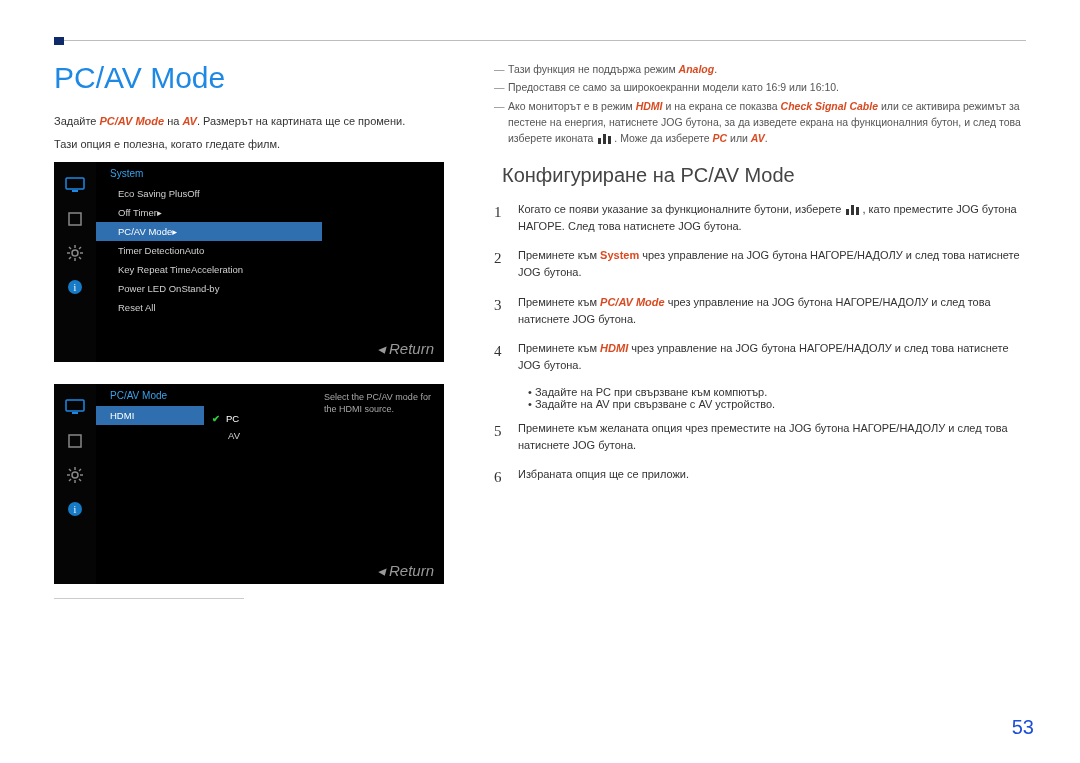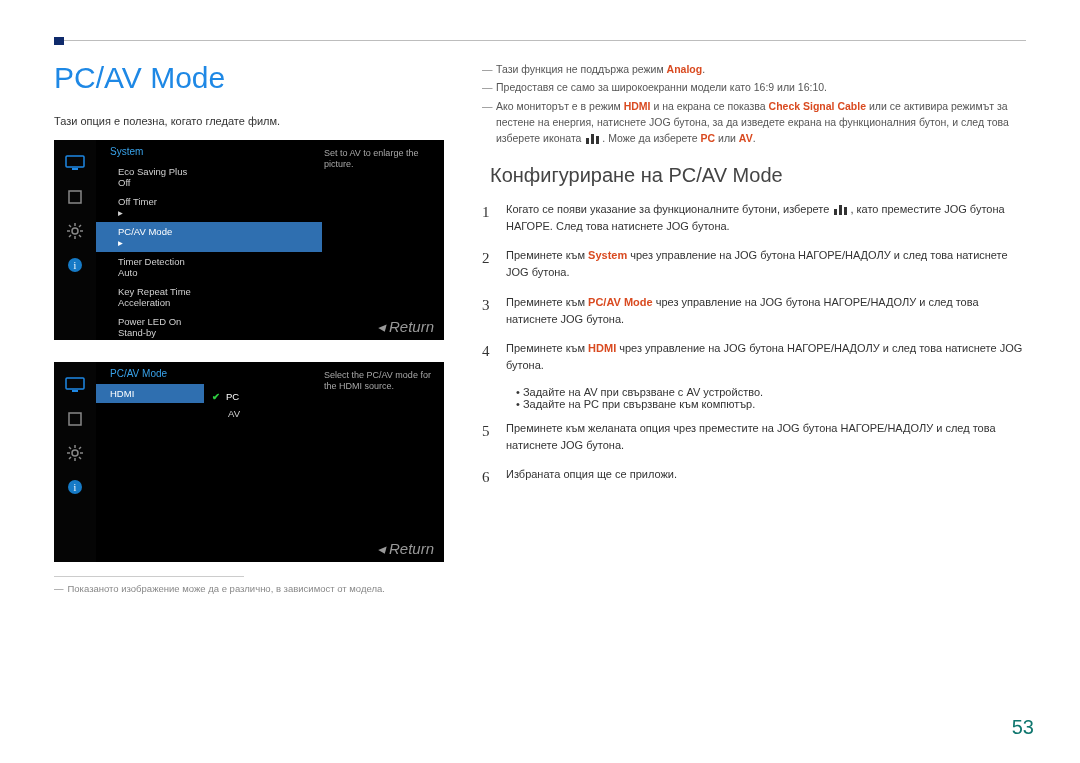--- a/index.html
+++ b/index.html
@@ -26,41 +26,41 @@
   .top-accent {
     position: absolute;
     left: -0px;
     top: -4px;
     width: 10px;
     height: 8px;
     background: #0f2a6b;
   }
   .columns {
     display: flex;
-    gap: 28px;
+    gap: 40px;
   }
   .col-left {
     width: 400px;
     flex: 0 0 400px;
   }
   .col-right {
     flex: 1 1 auto;
   }
   .h1 {
     color: #1e88e5;
     font-size: 30px;
     font-weight: 400;
     margin: 0 0 18px 0;
   }
   .para {
     font-size: 11px;
     line-height: 1.5;
     margin: 0 0 6px 0;
   }
-  .hl-feature { color: #d94a20; font-weight: bold; }
+  .hl-feature { color: #d94a20; font-weight: bold; font-style: italic; }
   .hl-system  { color: #d94a20; font-weight: bold; }
   
   
   .osd {
     background: #000;
     width: 390px;
     height: 200px;
     margin-top: 10px;
     position: relative;
     color: #c8c8c8;
@@ -97,21 +97,20 @@
   }
   .osd-heading {
     color: #38a1e8;
     padding: 6px 14px 5px 14px;
     font-size: 10px;
   }
   .osd-row {
     display:flex; 
     padding: 4px 14px 4px 22px;
     color:#d0d0d0;
-    flex-direction:column;
   }
   .osd-row.selected {
     background:#2f6fb0;
     color:#fff;
   }
   
   .osd-hint {
     position:absolute;
     right:4px; top:4px;
     width:110px;
@@ -195,35 +194,38 @@
   }
   .menu-icon::before { left:0; height:6px; }
   .menu-icon span    { left:5px; height:10px; }
   .menu-icon::after  { left:10px; height:8px; }
   
   .page-num {
     position:absolute;
     right:46px;
     bottom:24px;
     font-size:20px;
-    color:#0f766e;
+    color:#1d4ed8;
   }
 </style>
 </head>
 <body>
 
 <div class="page">
   <div class="top-rule">
     <div class="top-accent"></div>
   </div>
 
   <div class="columns">
 
     <div class="col-left">
       <h1 class="h1">PC/AV Mode</h1>
+      <p class="para">
+        <span>Задайте </span><span class="hl-feature">PC/AV Mode</span><span> на </span><span class="hl-feature">AV</span><span>. Размерът на картината ще се промени.</span>
+      </p>
       <p class="para">Тази опция е полезна, когато гледате филм.</p>
 
       <div class="osd">
         <div class="osd-sidebar">
           <div class="side-ico side-monitor">
             <svg width="20" height="16" viewBox="0 0 20 16">
                 <rect x="1" y="1" width="18" height="11" rx="1" fill="none" stroke="#1e88e5" stroke-width="1.5"></rect>
                 <rect x="7" y="13" width="6" height="2" fill="#1e88e5"></rect>
               </svg>
           </div>
@@ -278,21 +280,20 @@
             </div>
           <div class="osd-row">
               <span>Power LED On</span>
               <span>Stand-by</span>
             </div>
           <div class="osd-row">
               <span>Reset All</span>
               <span></span>
             </div>
         </div>
-        <div class="osd-hint">Set to AV to enlarge the picture.</div>
         <div class="osd-footer">Return</div>
       </div>
 
       <div class="osd" style="margin-top:22px;">
         <div class="osd-sidebar">
           <div class="side-ico side-monitor">
             <svg width="20" height="16" viewBox="0 0 20 16">
                 <rect x="1" y="1" width="18" height="11" rx="1" fill="none" stroke="#1e88e5" stroke-width="1.5"></rect>
                 <rect x="7" y="13" width="6" height="2" fill="#1e88e5"></rect>
               </svg>
@@ -338,23 +339,20 @@
           <div class="osd2-opt">
               <span style="width:10px;display:inline-block"></span>
               <span>AV</span>
             </div>
         </div>
         <div class="osd-hint">Select the PC/AV mode for the HDMI source.</div>
         <div class="osd-footer">Return</div>
       </div>
 
       <div class="footnote-rule"></div>
-      <div class="footnote">
-        <span class="dash">―</span><span>Показаното изображение може да е различно, в зависимост от модела.</span>
-      </div>
     </div>
 
     <div class="col-right">
 
       <div class="notes">
         <div class="note-line">
           <span class="dash">―</span>
           <span class="note-body">
             <span>Тази функция не поддържа режим </span><span class="hl-feature">Analog</span><span>.</span>
           </span>
@@ -395,22 +393,22 @@
       </div>
 
       <div class="step">
         <div class="num">4</div>
         <div class="body">
           <span>Преминете към </span><span class="hl-feature">HDMI</span><span> чрез управление на JOG бутона НАГОРЕ/НАДОЛУ и след това натиснете JOG бутона.</span>
         </div>
       </div>
 
       <div class="sub-bullets">
+        <div>Задайте на PC при свързване към компютър.</div>
         <div>Задайте на AV при свързване с AV устройство.</div>
-        <div>Задайте на PC при свързване към компютър.</div>
       </div>
 
       <div class="step">
         <div class="num">5</div>
         <div class="body">Преминете към желаната опция чрез преместите на JOG бутона НАГОРЕ/НАДОЛУ и след това натиснете JOG бутона.</div>
       </div>
 
       <div class="step">
         <div class="num">6</div>
         <div class="body">Избраната опция ще се приложи.</div>

